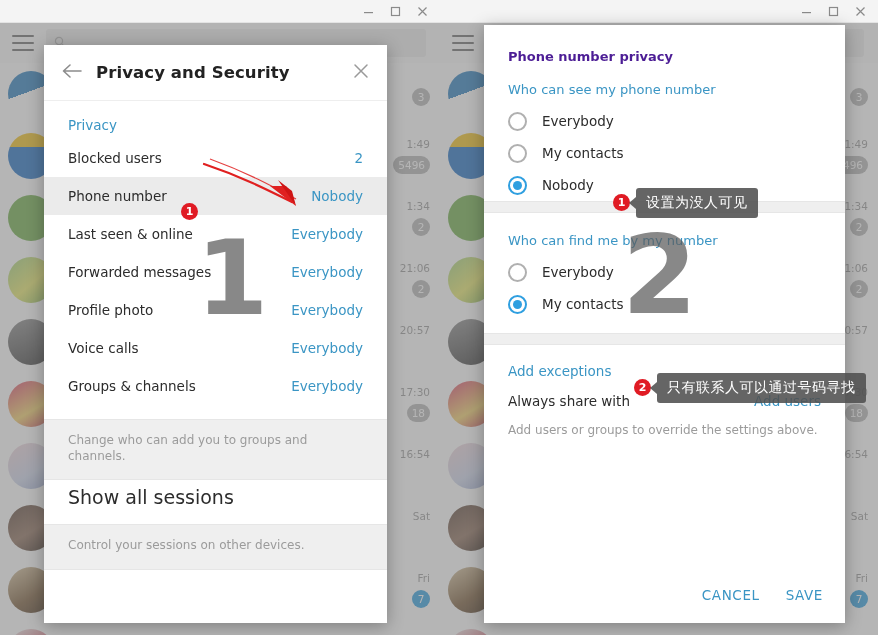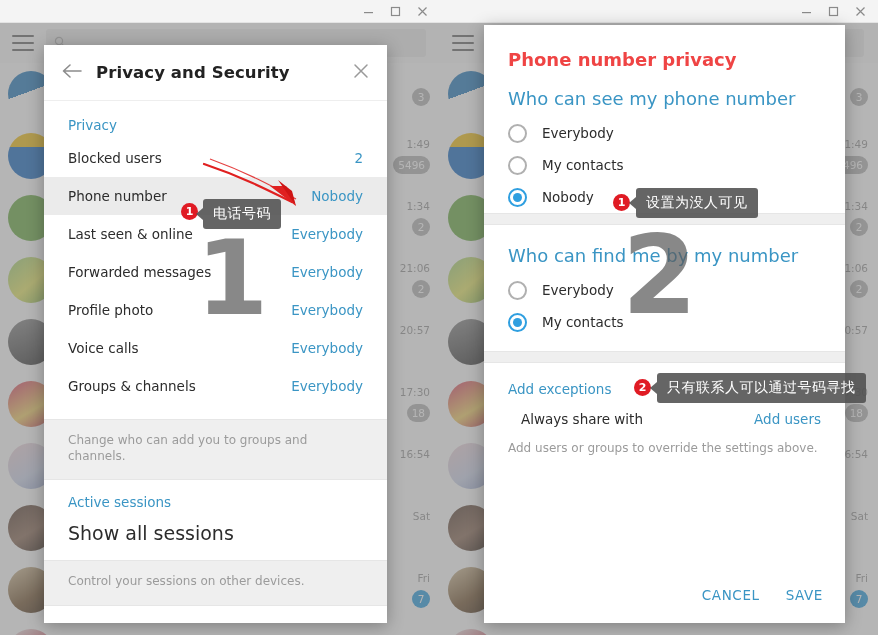--- a/index.html
+++ b/index.html
@@ -193,26 +193,26 @@
     font-size: 13.5px;
   }
   .row-item {
     padding: 6px 24px 16px 24px;
     color: #2c2c2c;
     font-size: 19px;
   }
 
   
   .dlg-title {
-    font-size: 18px; font-weight: bold; color: #ef4444;
+    font-size: 13px; font-weight: bold; color: #4c1d95;
     padding: 24px 24px 4px 24px;
   }
   .grp-title {
     color: #3a95c4;
-    font-size: 18px;
+    font-size: 13px;
     padding: 14px 24px 8px 24px;
   }
   .radio-row {
     display: flex; align-items: center;
     padding: 0 24px;
     height: 32px;
     position: relative;
   }
   .radio {
     width: 19px; height: 19px; border-radius: 50%;
@@ -246,21 +246,21 @@
   }
   .excep-head {
     color: #3a95c4; font-size: 13.5px;
     padding: 18px 24px 8px 24px;
   }
   .excep-row {
     display: flex; align-items: center;
     padding: 6px 24px 0 24px;
     font-size: 13.5px; color: #2c2c2c;
   }
-  .excep-row .lbl { flex: 1; margin-left: 13px; }
+  .excep-row .lbl { flex: 1; }
   .excep-row .act { color: #3a95c4; }
   .excep-note {
     color: #9b9b9b; font-size: 12px;
     padding: 14px 24px 0 24px;
   }
   .dlg-actions {
     position: absolute;
     bottom: 20px; right: 22px;
     display: flex; align-items: center; gap: 26px;
   }
@@ -514,39 +514,37 @@
           <div class="row">
             <span class="label">Groups &amp; channels</span>
             <span class="value">Everybody</span>
           </div>
 
           <div style="height:14px"></div>
           <div class="note">Change who can add you to groups and channels.</div>
         </div>
 
         <div class="section">
-          <div class="row-link">Active sessions</div>
           <div class="row-item">Show all sessions</div>
           <div class="note">Control your sessions on other devices.</div>
         </div>
       </div>
     </div>
 
     <svg class="arrow-svg" style="left:200px; top:150px;" width="120" height="70" viewBox="0 0 120 70">
       <path d="M4 14 C 40 26, 68 40, 92 52" stroke="#e02020" stroke-width="2.2" fill="none" stroke-linecap="round"></path>
       <path d="M10 9 C 46 22, 72 36, 96 49" stroke="#e02020" stroke-width="1.2" fill="none" opacity="0.85"></path>
       <path d="M96 56 L70 36 L86 36 Z" fill="#e02020"></path>
       <path d="M96 56 L78 30 L92 41 Z" fill="#cf1414"></path>
     </svg>
 
     <div class="ann-num" style="left:196px; top:226px; font-size:104px;">1</div>
 
     <div class="badge-num" style="left:181px; top:203px;">1</div>
 
-    <div class="tip" style="left:203px; top:199px;">电话号码</div>
   </div>
 
   <div class="win win-right">
 
     <div class="titlebar">
       <div class="tb-btn">
         <svg width="11" height="11" viewBox="0 0 11 11">
             <rect x="1" y="6" width="9" height="1.2" fill="#8a8a8a"></rect>
           </svg>
       </div>

